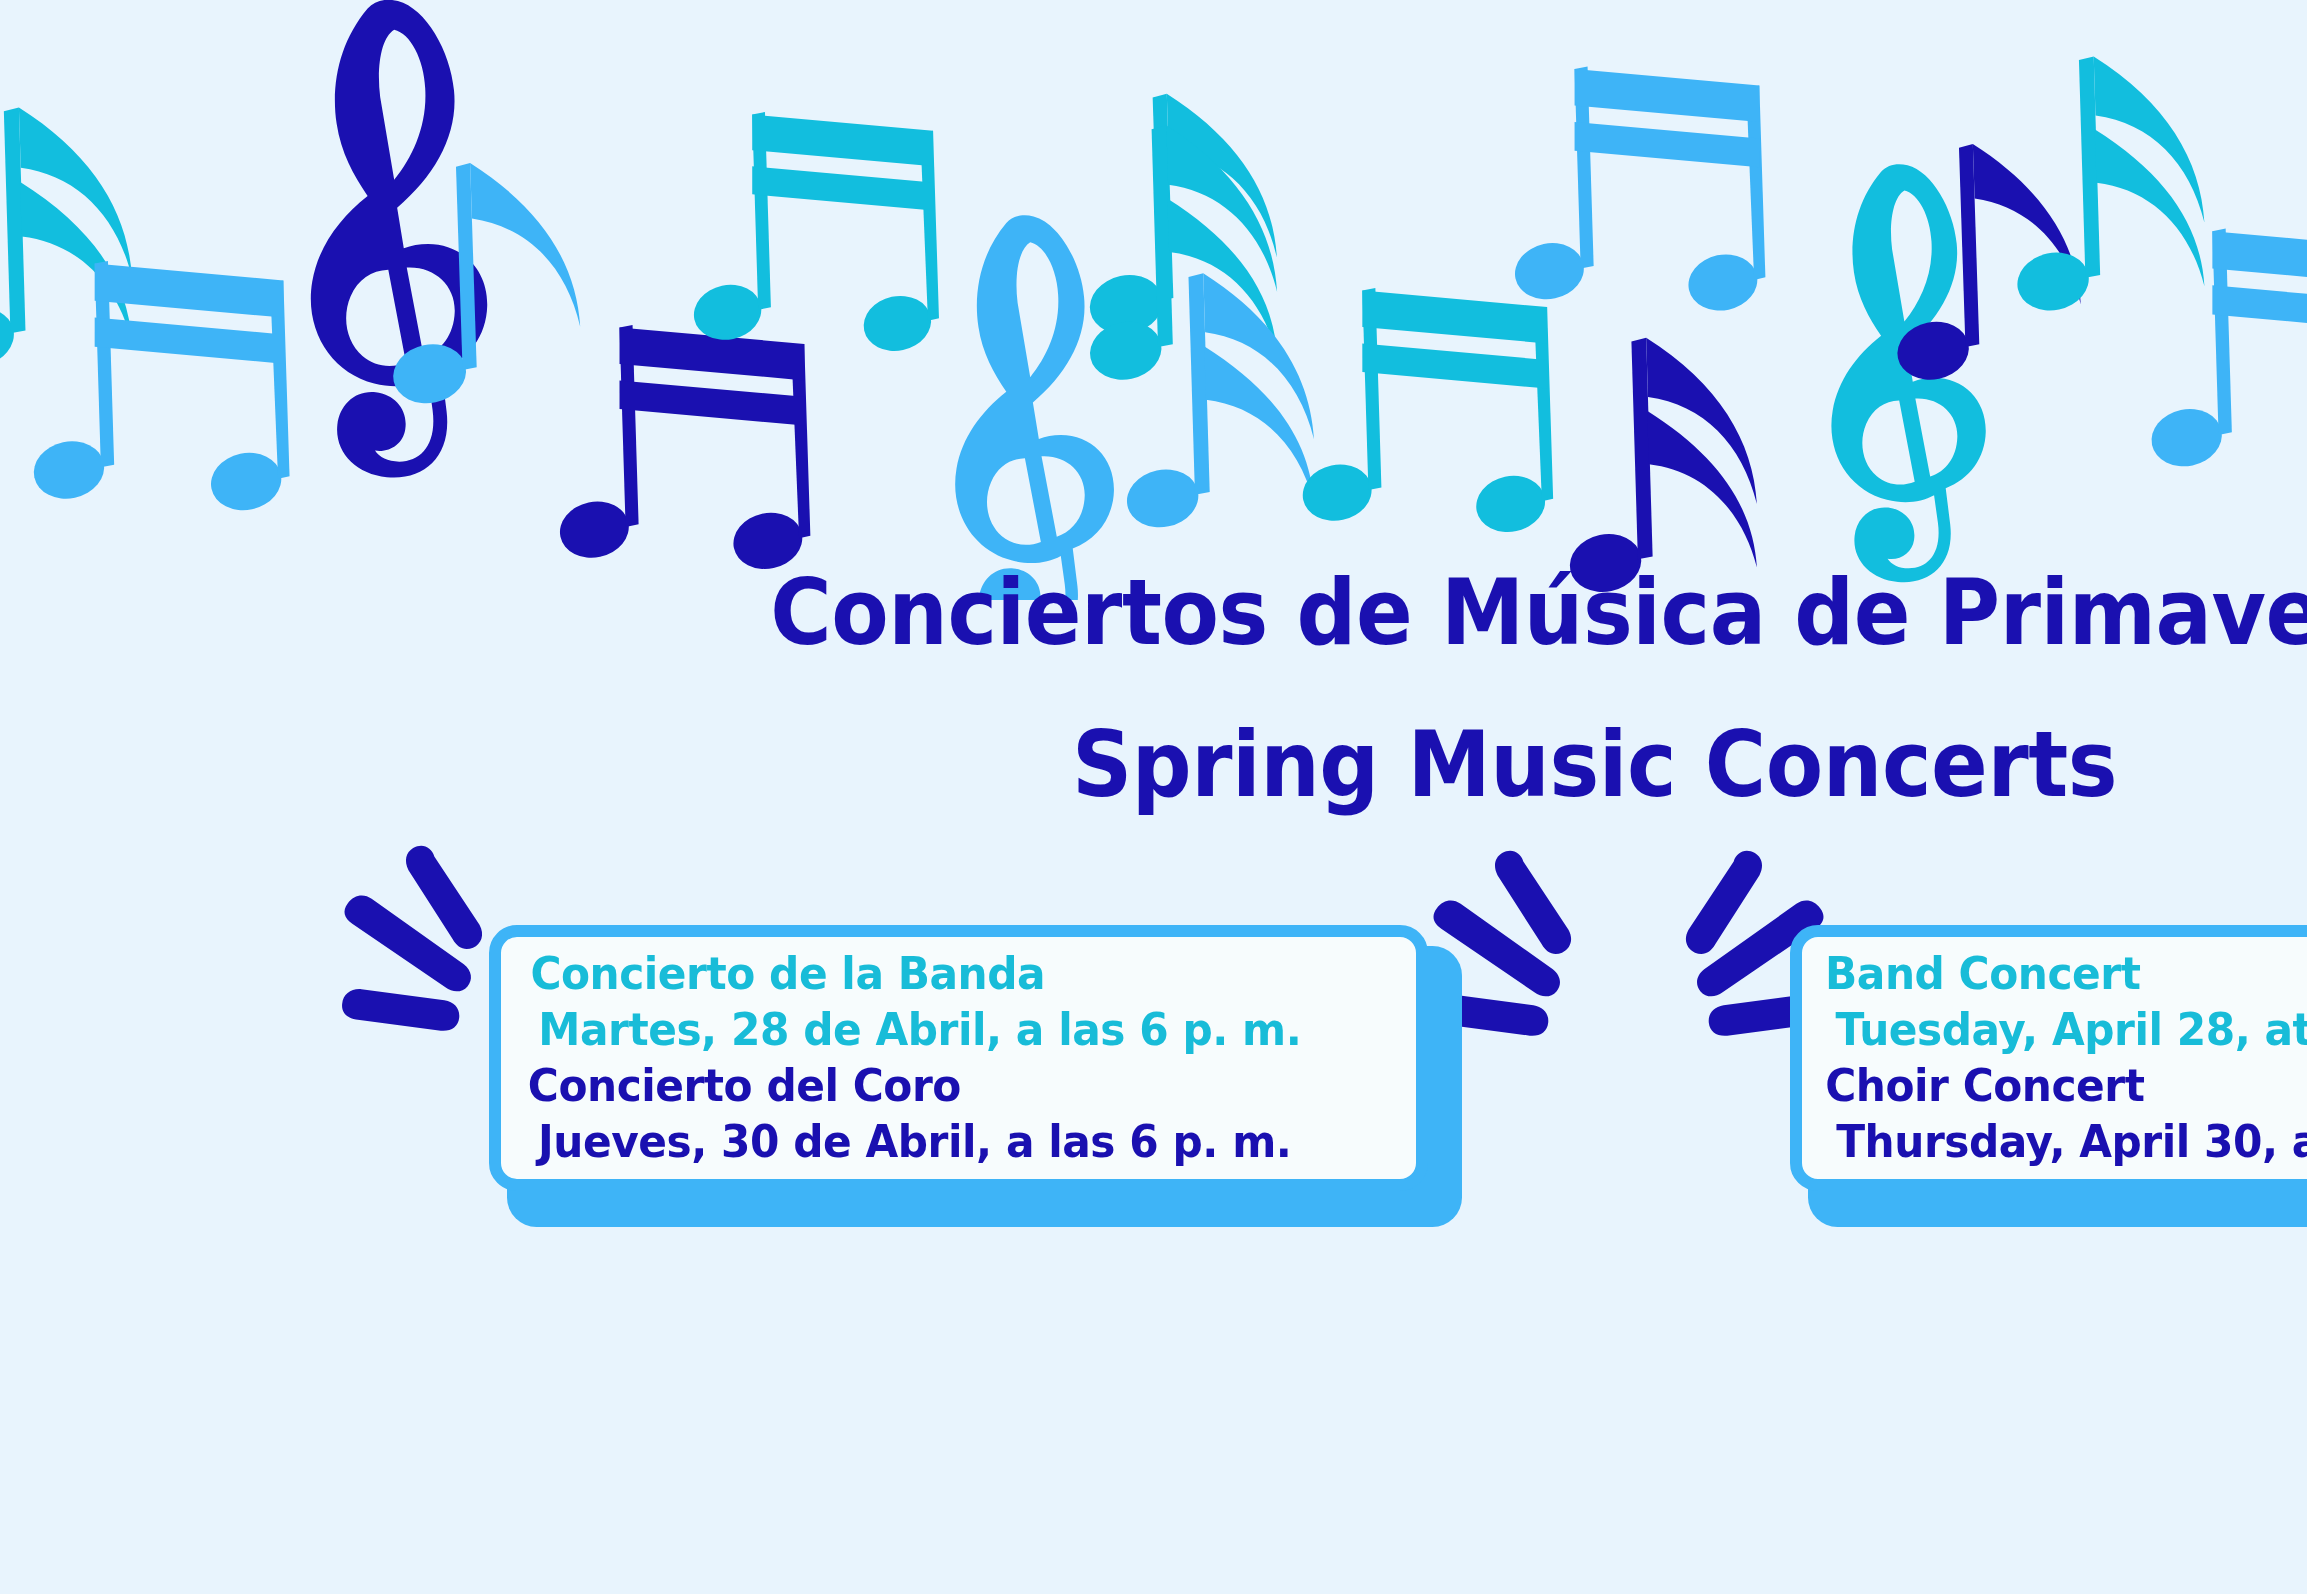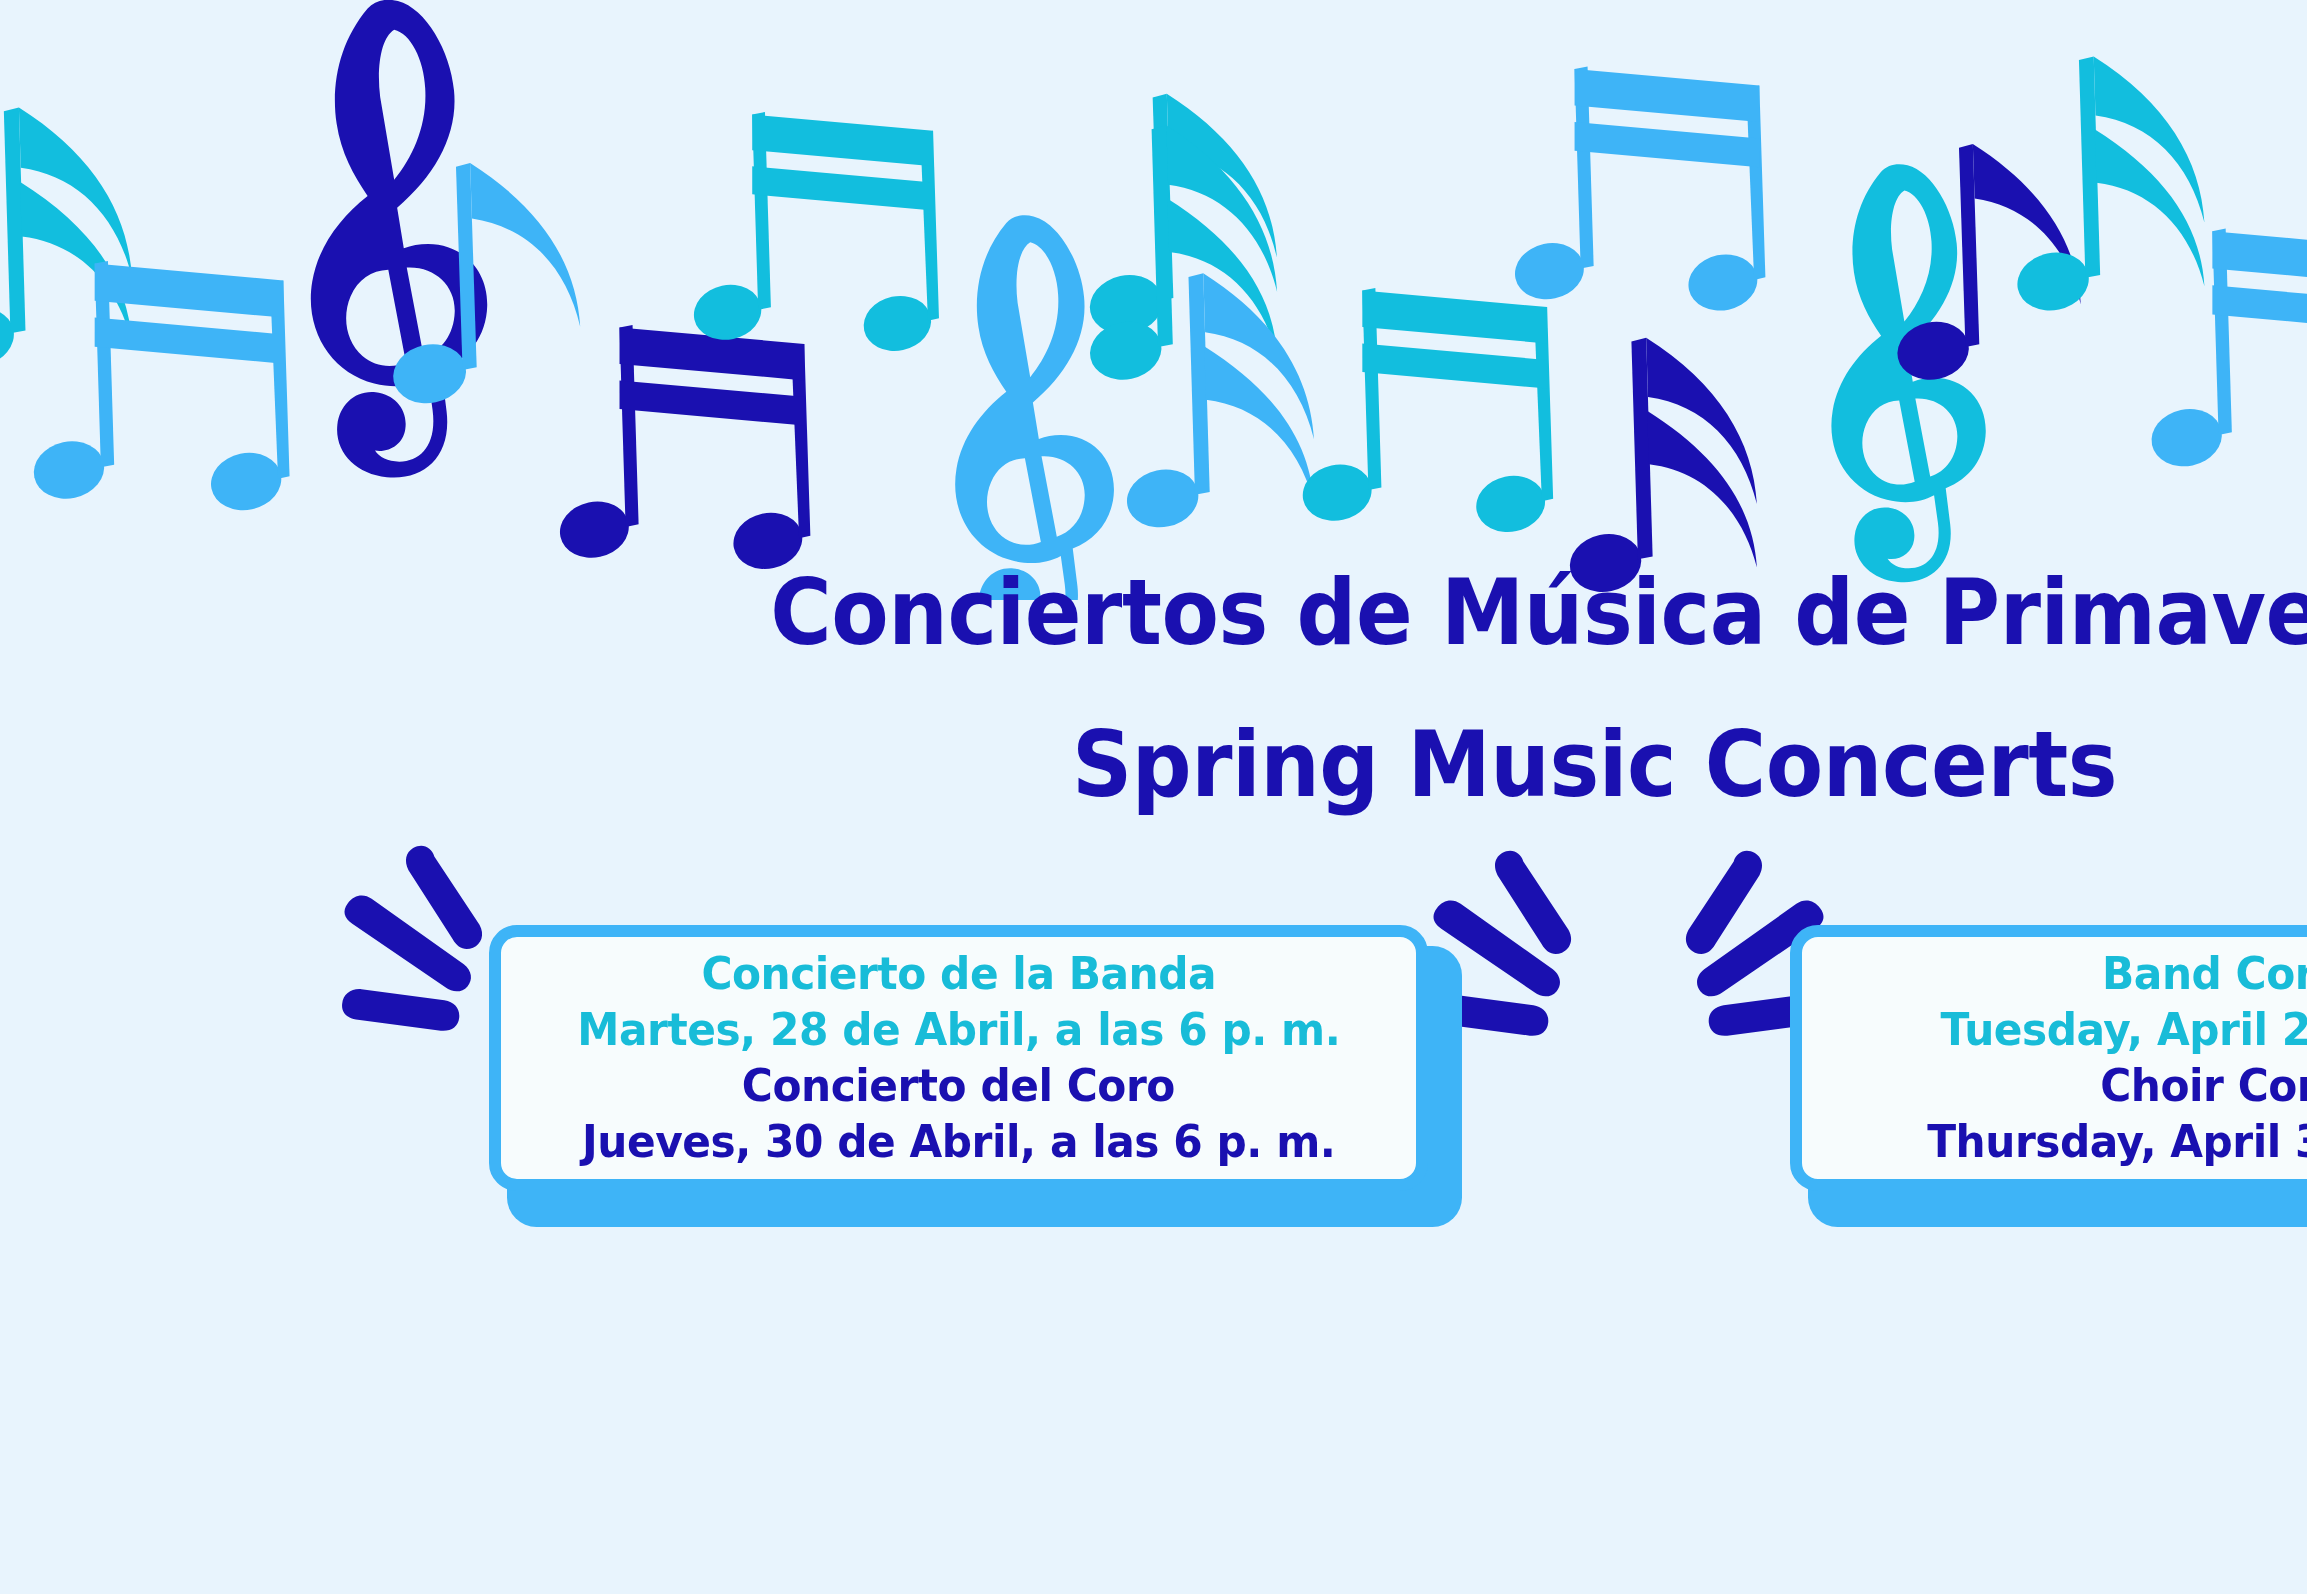--- a/index.html
+++ b/index.html
@@ -86,21 +86,21 @@
     left: 0;
     top: 0;
     width: 939px;
     height: 266px;
     background: #f7fcfd;
     border: 12px solid #3eb4f7;
     border-radius: 28px;
     box-sizing: border-box;
     display: flex;
     flex-direction: column;
-    align-items: center;
+    align-items: flex-start;
     justify-content: center;
     padding: 0 13px;
   }
   .card-line {
     font-family: "DejaVu Sans", sans-serif;
     font-weight: 700;
     font-size: 45px;
     line-height: 1.24;
     letter-spacing: -0.5px;
     white-space: nowrap;

